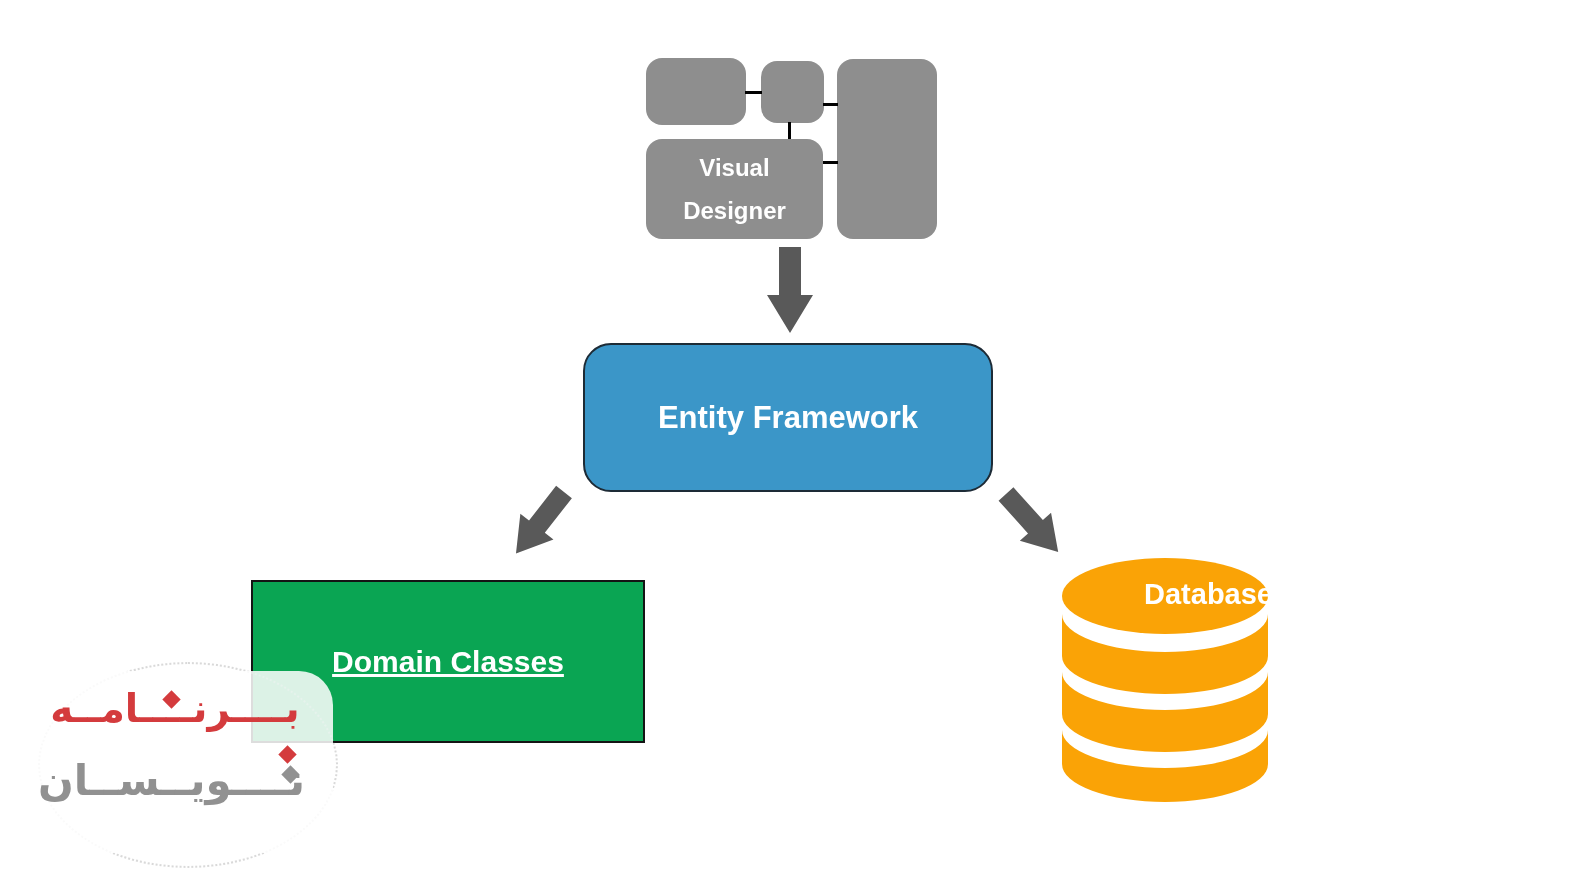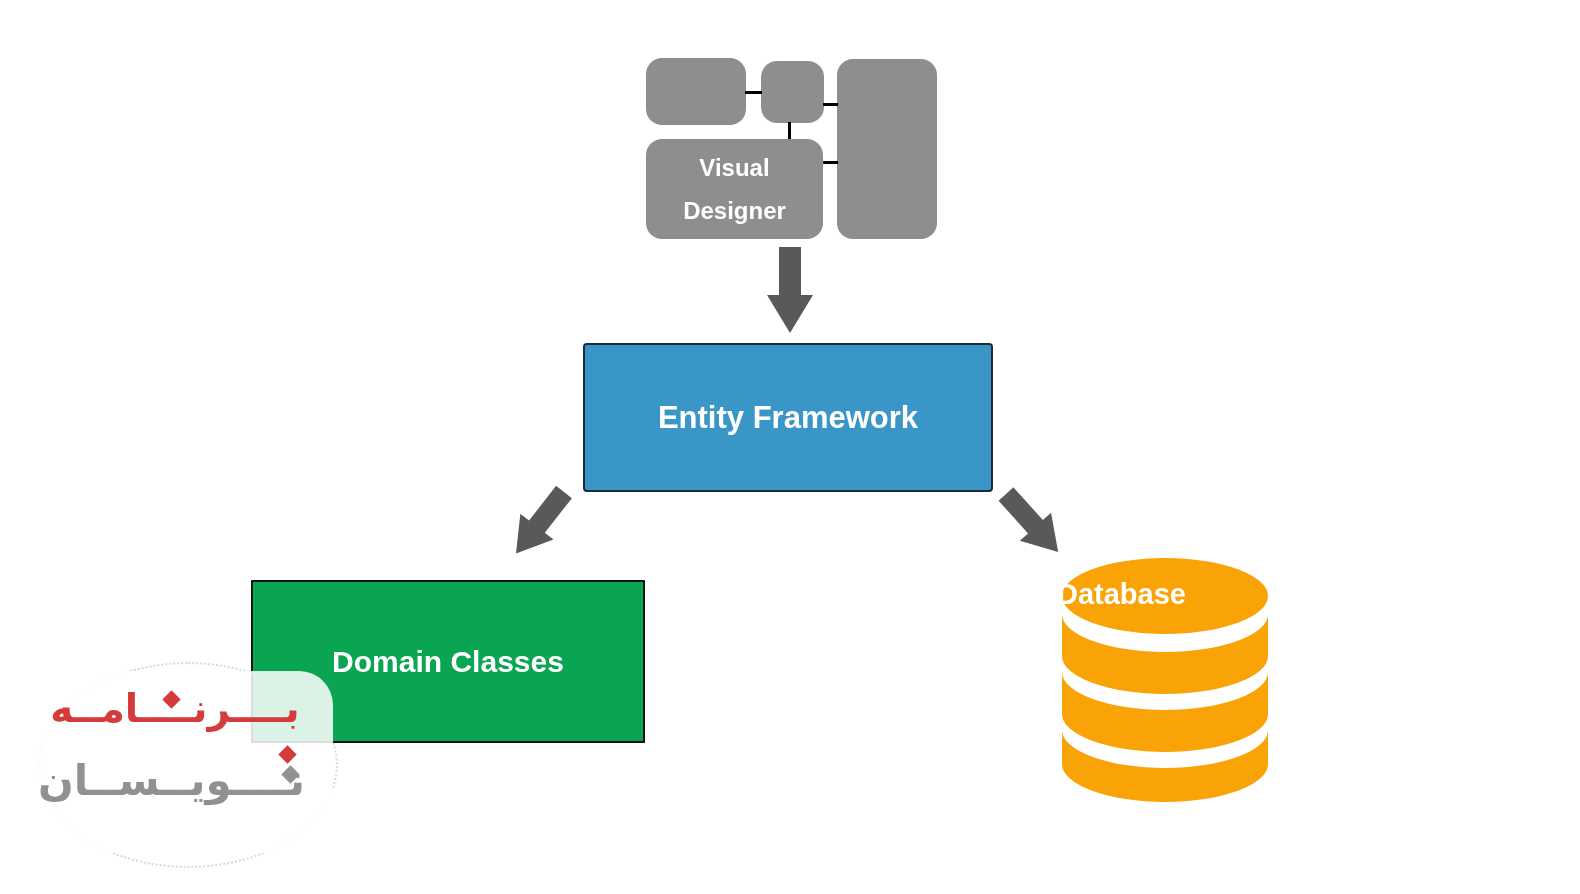--- a/index.html
+++ b/index.html
@@ -20,36 +20,36 @@
   #conn-bvd{left:788px;top:122px;width:3px;height:18px;}
   #conn-vdc{left:822px;top:161px;width:16px;height:3px;}
   
   .arrow path{fill:var(--arrow-gray);}
   #arrow-down{position:absolute;left:760px;top:245px;}
   #arrow-left{position:absolute;left:500px;top:484px;}
   #arrow-right{position:absolute;left:980px;top:484px;}
   
   #ef-box{
     position:absolute;left:583px;top:343px;width:406px;height:145px;
-    background:var(--ef-blue);border:2px solid #1d2b36;border-radius:4px;
+    background:var(--ef-blue);border:2px solid #1d2b36;border-radius:28px;
     display:flex;align-items:center;justify-content:center;
   }
   #ef-box .lbl{color:#fff;font-weight:bold;font-size:31px;}
   
   #dc-box{
     position:absolute;left:251px;top:580px;width:390px;height:159px;
     background:var(--green);border:2px solid #141414;
     display:flex;align-items:center;justify-content:center;z-index:1;
   }
-  #dc-box .lbl{color:#fff;font-weight:bold;font-size:30px;}
+  #dc-box .lbl{color:#fff;font-weight:bold;font-size:30px;text-decoration:underline;}
   
   #db-icon{position:absolute;left:1057px;top:556px;}
   #db-icon ellipse,#db-icon path{fill:var(--orange);}
   #db-label{
-    position:absolute;left:1057px;top:578px;width:216px;text-align:left;
+    position:absolute;left:1057px;top:578px;width:216px;text-align:right;
     color:#fff;font-weight:bold;font-size:29px;z-index:2;
   }
   
   #wm-ring{
     position:absolute;left:38px;top:662px;width:296px;height:202px;border-radius:50%;
     border:2px dotted rgba(170,170,170,0.45);z-index:1;
   }
   #wm-backdrop{
     position:absolute;left:28px;top:671px;width:305px;height:182px;
     background:rgba(255,255,255,0.86);border-radius:34px;z-index:2;

